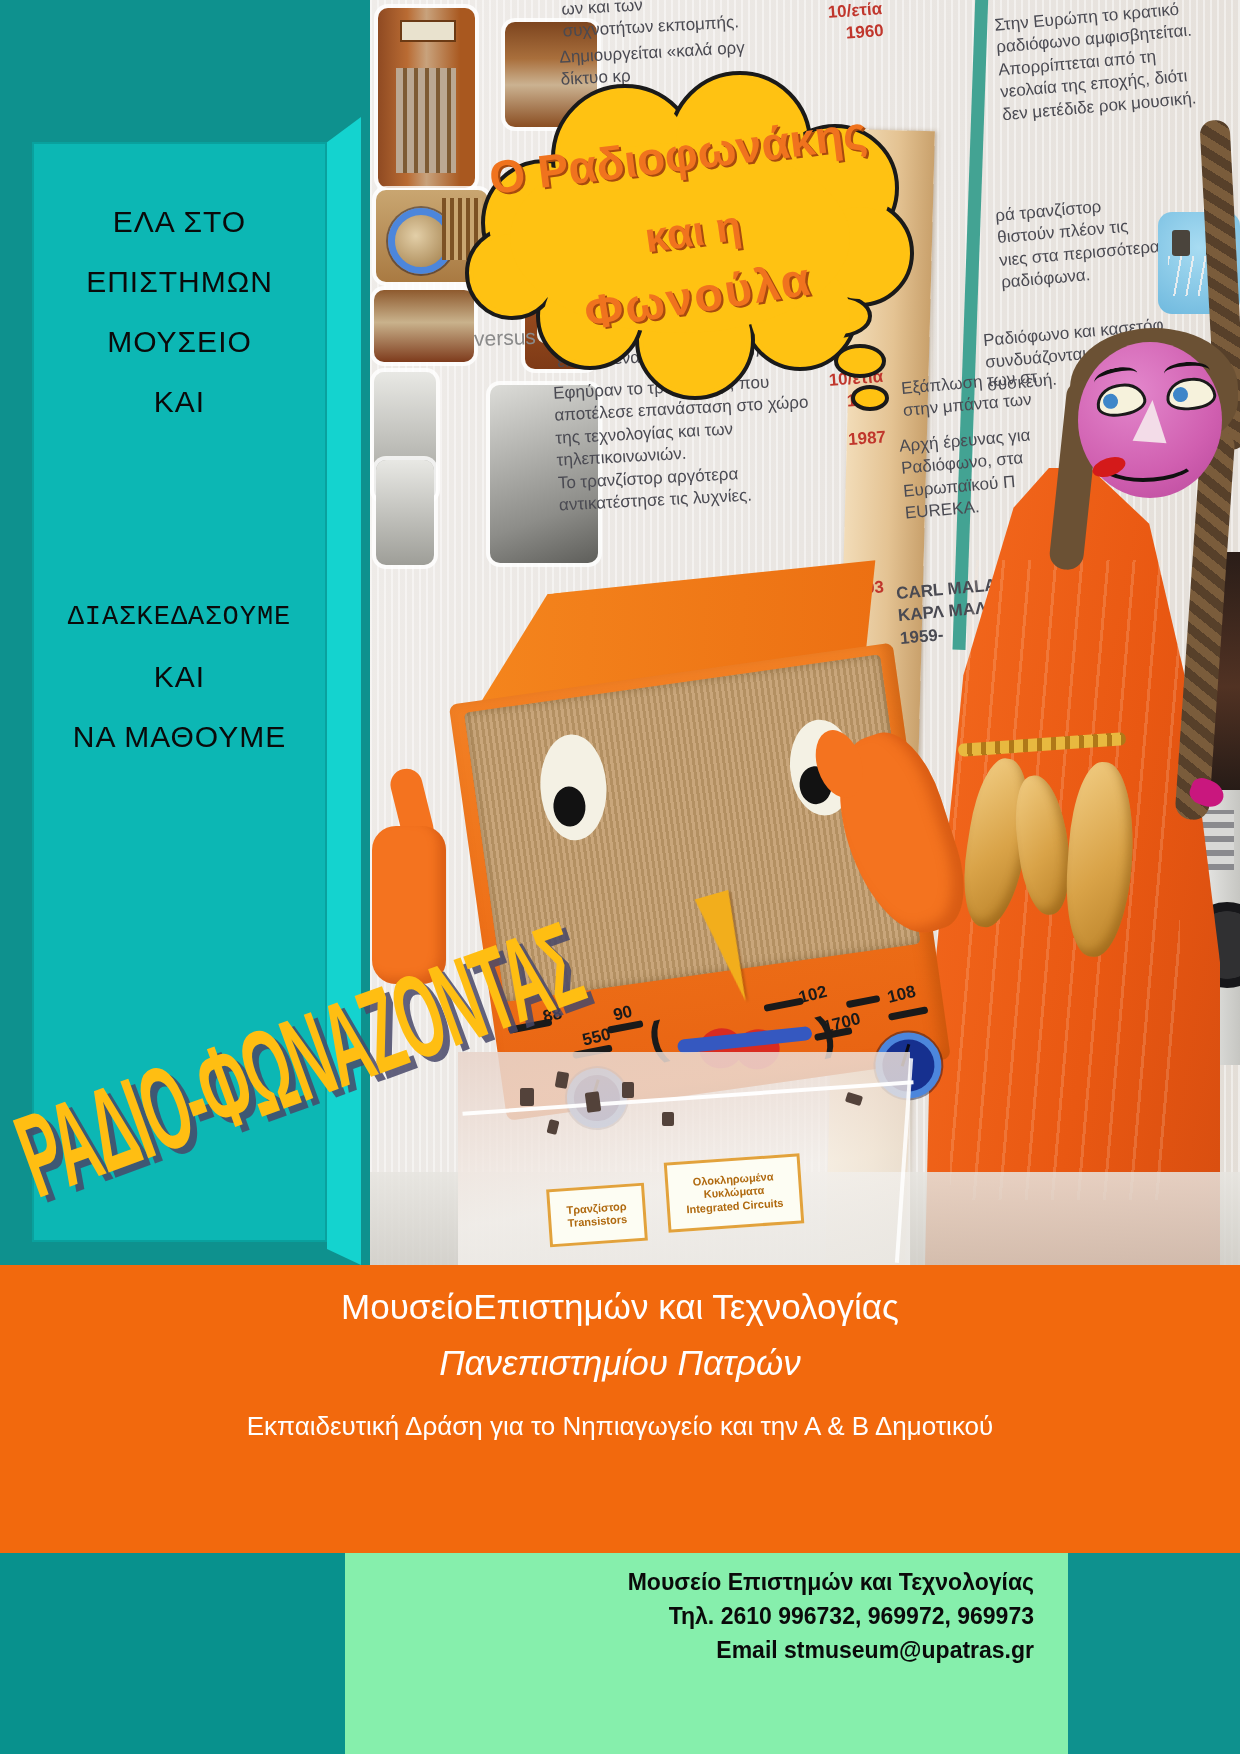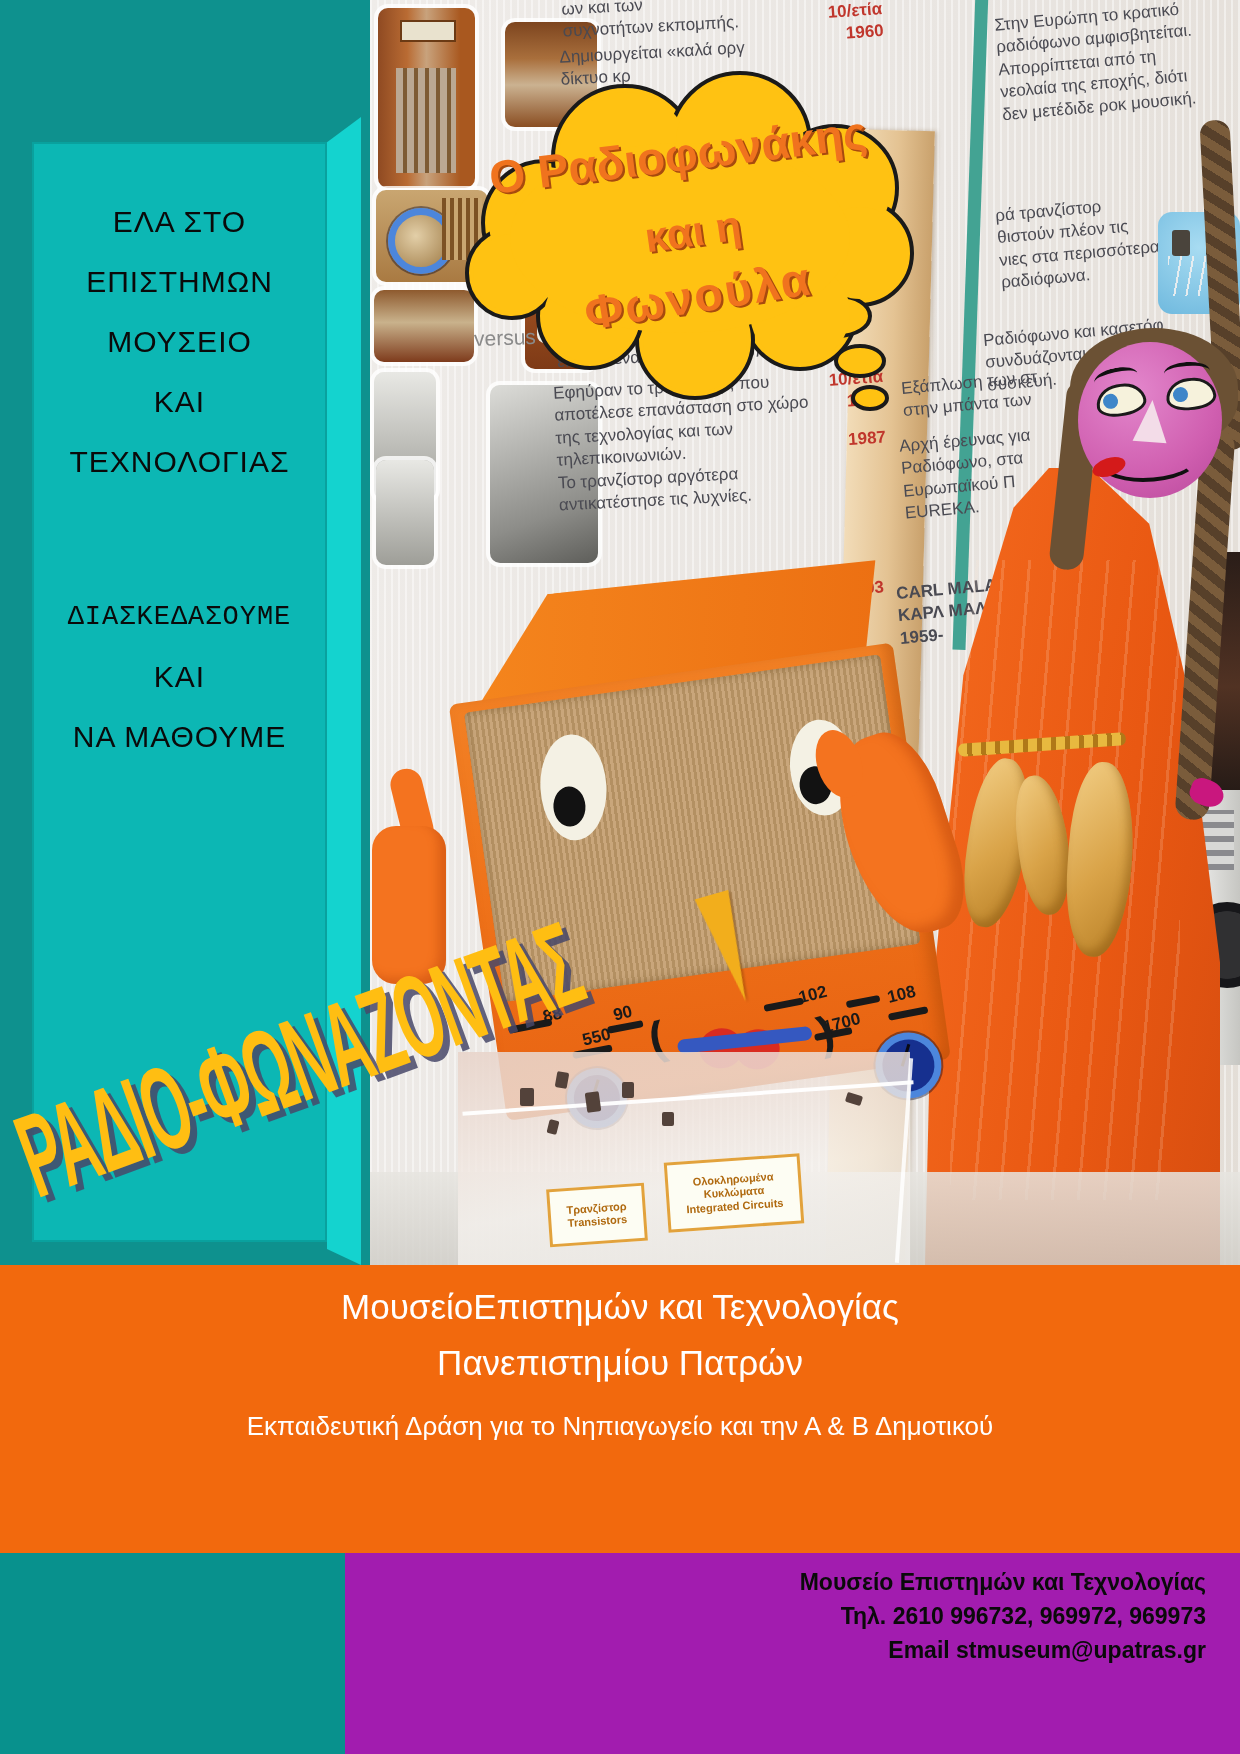--- a/index.html
+++ b/index.html
@@ -155,27 +155,27 @@
 
   
   .wordart{left:16px;top:985px;width:565px;height:150px;transform:rotate(-20deg);
     display:flex;align-items:center;justify-content:center;}
   .wordart span{display:inline-block;font-size:64px;font-weight:bold;letter-spacing:-2px;color:#FFBE12;
     transform:scale(.92,1.85);text-shadow:5px 4px 0 rgba(72,72,104,.85);white-space:nowrap;}
 
   
   .banner{left:0;top:1265px;width:1240px;height:288px;background:#F2690D;text-align:center;color:#fff;}
   .banner-l1{margin-top:22px;font-size:35px;}
-  .banner-l2{margin-top:16px;font-size:35px;}
+  .banner-l2{margin-top:16px;font-size:35px;font-style:italic;}
   .banner-l3{margin-top:28px;font-size:26px;}
   .banner-l4{margin-top:22px;font-size:47px;font-weight:bold;color:#2F74C4;
     text-shadow:2px 2px 0 #c4d4ea,-2px 2px 0 #c4d4ea,2px -2px 0 #c4d4ea,-2px -2px 0 #c4d4ea,4px 5px 4px rgba(90,90,90,.55);}
 
   
-  .footer{left:0;top:1553px;width:1240px;height:201px;background:#a21caf;}
+  .footer{left:0;top:1553px;width:1068px;height:201px;background:#86efac;}
   .footer-teal{position:absolute;left:0;top:0;width:345px;height:201px;background:#08918D;}
   .contact{position:absolute;right:34px;top:12px;text-align:right;color:#0a0a0a;font-weight:bold;font-size:23px;line-height:34px;}
 </style>
 </head>
 <body>
 
 <div class="page">
 
   <div class="abs photo">
     <div class="abs wood-beam"></div>
@@ -341,21 +341,20 @@
   </div>
 
   <div class="abs sidebar">
     <div class="abs side-strip"></div>
     <div class="abs panel-face">
       <div class="panel-text panel-g1">
         <div>ΕΛΑ ΣΤΟ</div>
         <div>ΕΠΙΣΤΗΜΩΝ</div>
         <div>ΜΟΥΣΕΙΟ</div>
         <div>ΚΑΙ</div>
-        <div>ΤΕΧΝΟΛΟΓΙΑΣ</div>
       </div>
       <div class="panel-text panel-g2">
         <div class="pt-small">ΔΙΑΣΚΕΔΑΣΟΥΜΕ</div>
         <div>ΚΑΙ</div>
         <div>ΝΑ ΜΑΘΟΥΜΕ</div>
       </div>
     </div>
   </div>
 
   <div class="abs cloud-wrap">

